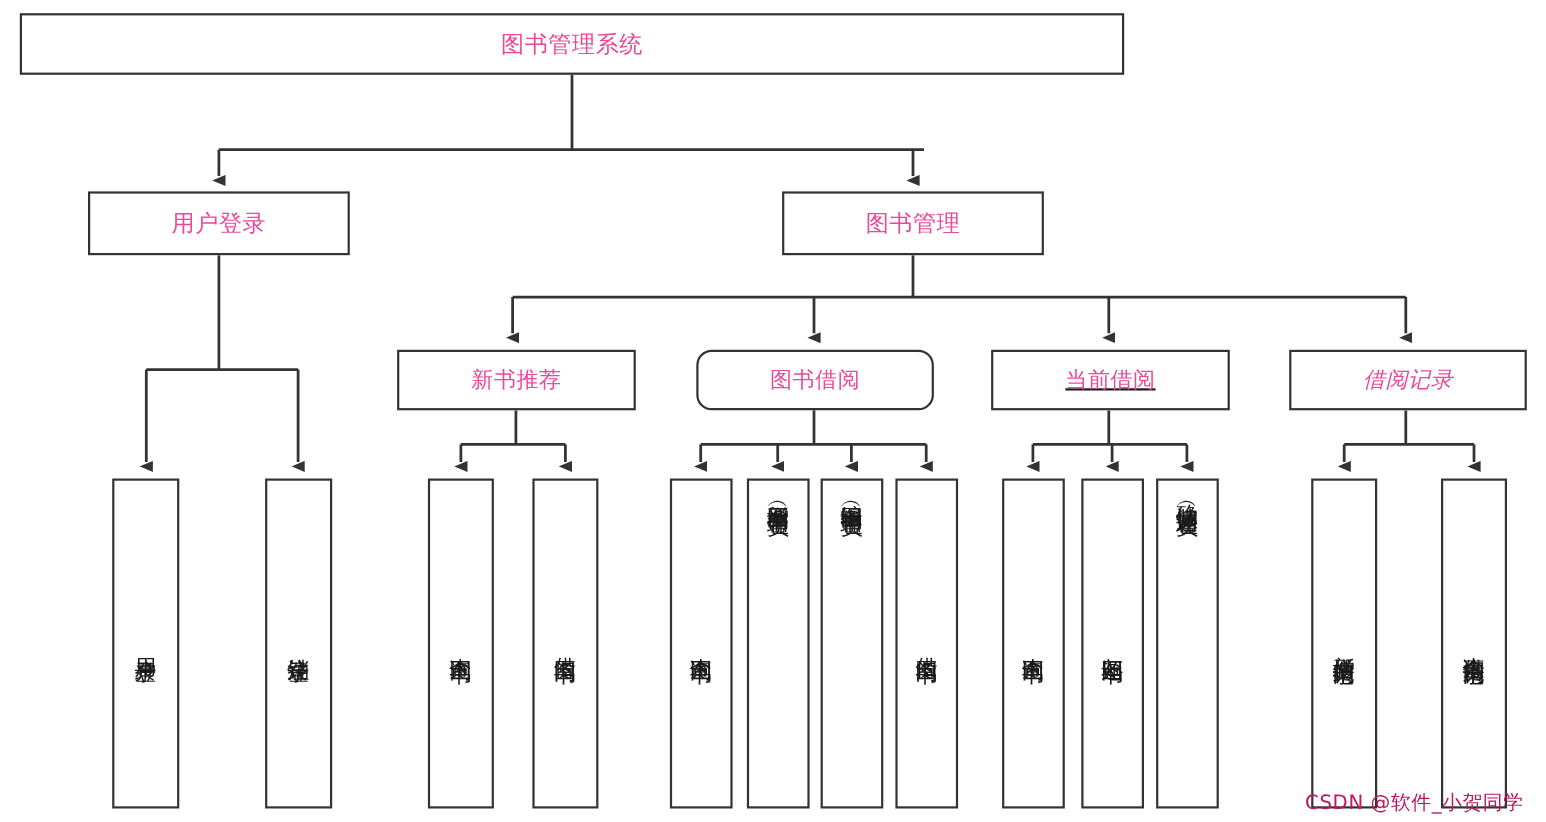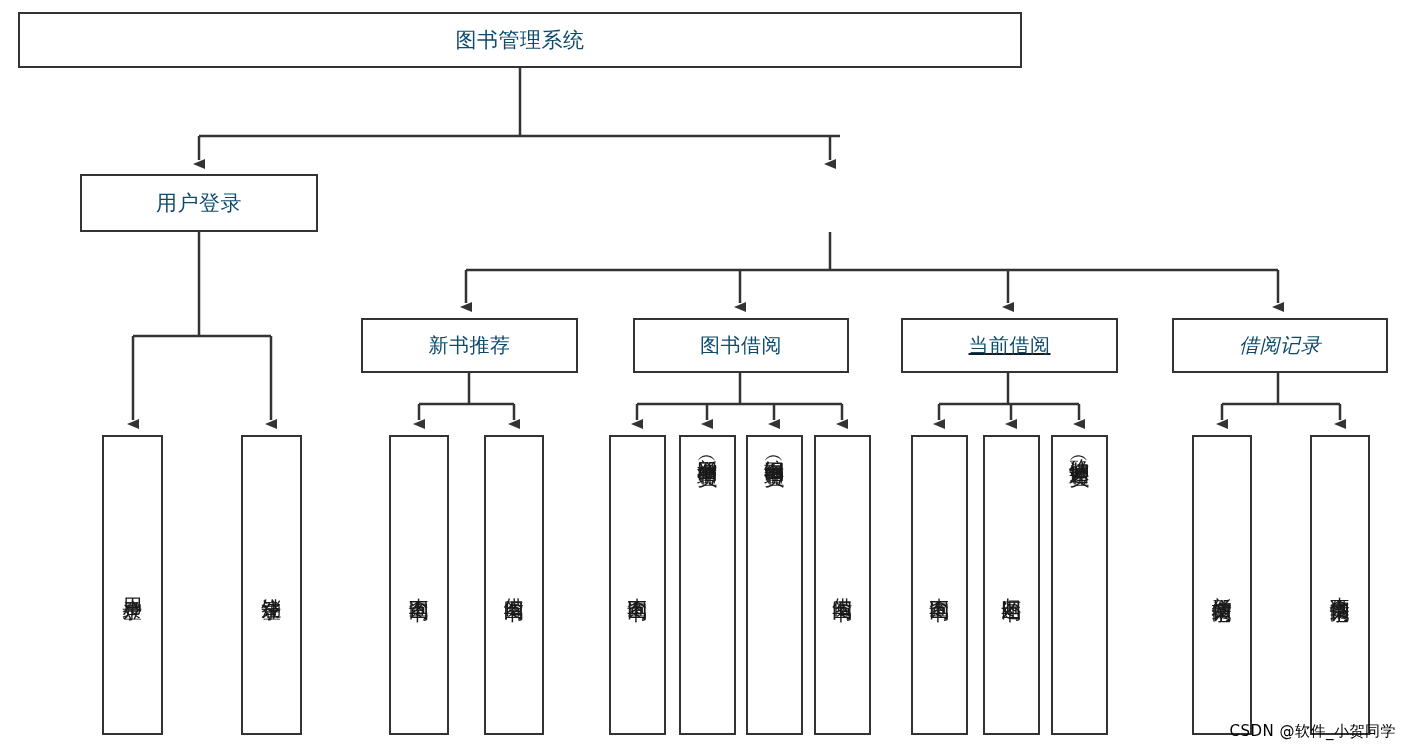--- a/index.html
+++ b/index.html
@@ -33,21 +33,21 @@
     background: #ffffff;
     border: 2px solid #333333;
     display: flex;
     align-items: center;
     justify-content: center;
     z-index: 2;
   }
   .node-label {
     font-size: 21px;
     line-height: 1.15;
-    color: #0c4a6e;
+    color: #ec4899;
     white-space: nowrap;
     letter-spacing: 0.5px;
   }
   .node.root .node-label { font-size: 21px; }
   .node.tier1 .node-label { font-size: 21px; }
   .node.tier2 .node-label { font-size: 20px; }
   .leafwrap {
     position: absolute;
     box-sizing: border-box;
     background: #ffffff;
@@ -62,24 +62,24 @@
     writing-mode: vertical-rl;
     text-orientation: upright;
     font-size: 20px;
     line-height: 1.42;
     letter-spacing: 1.5px;
     white-space: nowrap;
     color: #1a1a1a;
   }
   #watermark {
     position: absolute;
-    right: 9px;
+    right: 20px;
     bottom: 6px;
-    font-size: 15px;
-    color: #000000;
+    font-size: 18px;
+    color: #be185d;
     z-index: 5;
     white-space: nowrap;
     letter-spacing: 0.5px;
   }
 </style>
 </head>
 <body>
 
 <div id="canvas">
 
@@ -133,25 +133,28 @@
     </g>
   </svg>
 
   <div class="node root" style="left:18px; top:12px; width:1004px; height:56px;">
     <span class="node-label">图书管理系统</span>
   </div>
 
   <div class="node tier1" style="left:80px; top:174px; width:238px; height:58px;">
     <span class="node-label">用户登录</span>
   </div>
+  <div class="node tier1" style="left:711px; top:174px; width:238px; height:58px;">
+    <span class="node-label">图书管理</span>
+  </div>
 
   <div class="node tier2" style="left:361px; top:318px; width:217px; height:55px;">
     <span class="node-label">新书推荐</span>
   </div>
-  <div class="node tier2" style="left:633px; top:318px; width:216px; height:55px;">
+  <div class="node tier2" style="left:633px; top:318px; width:216px; height:55px;border-radius:14px;">
     <span class="node-label">图书借阅</span>
   </div>
   <div class="node tier2" style="left:901px; top:318px; width:217px; height:55px;text-decoration:underline;">
     <span class="node-label">当前借阅</span>
   </div>
   <div class="node tier2" style="left:1172px; top:318px; width:216px; height:55px;font-style:italic;">
     <span class="node-label">借阅记录</span>
   </div>
 
   <div class="leafwrap" style="left:102px; top:435px; width:61px; height:300px;">

